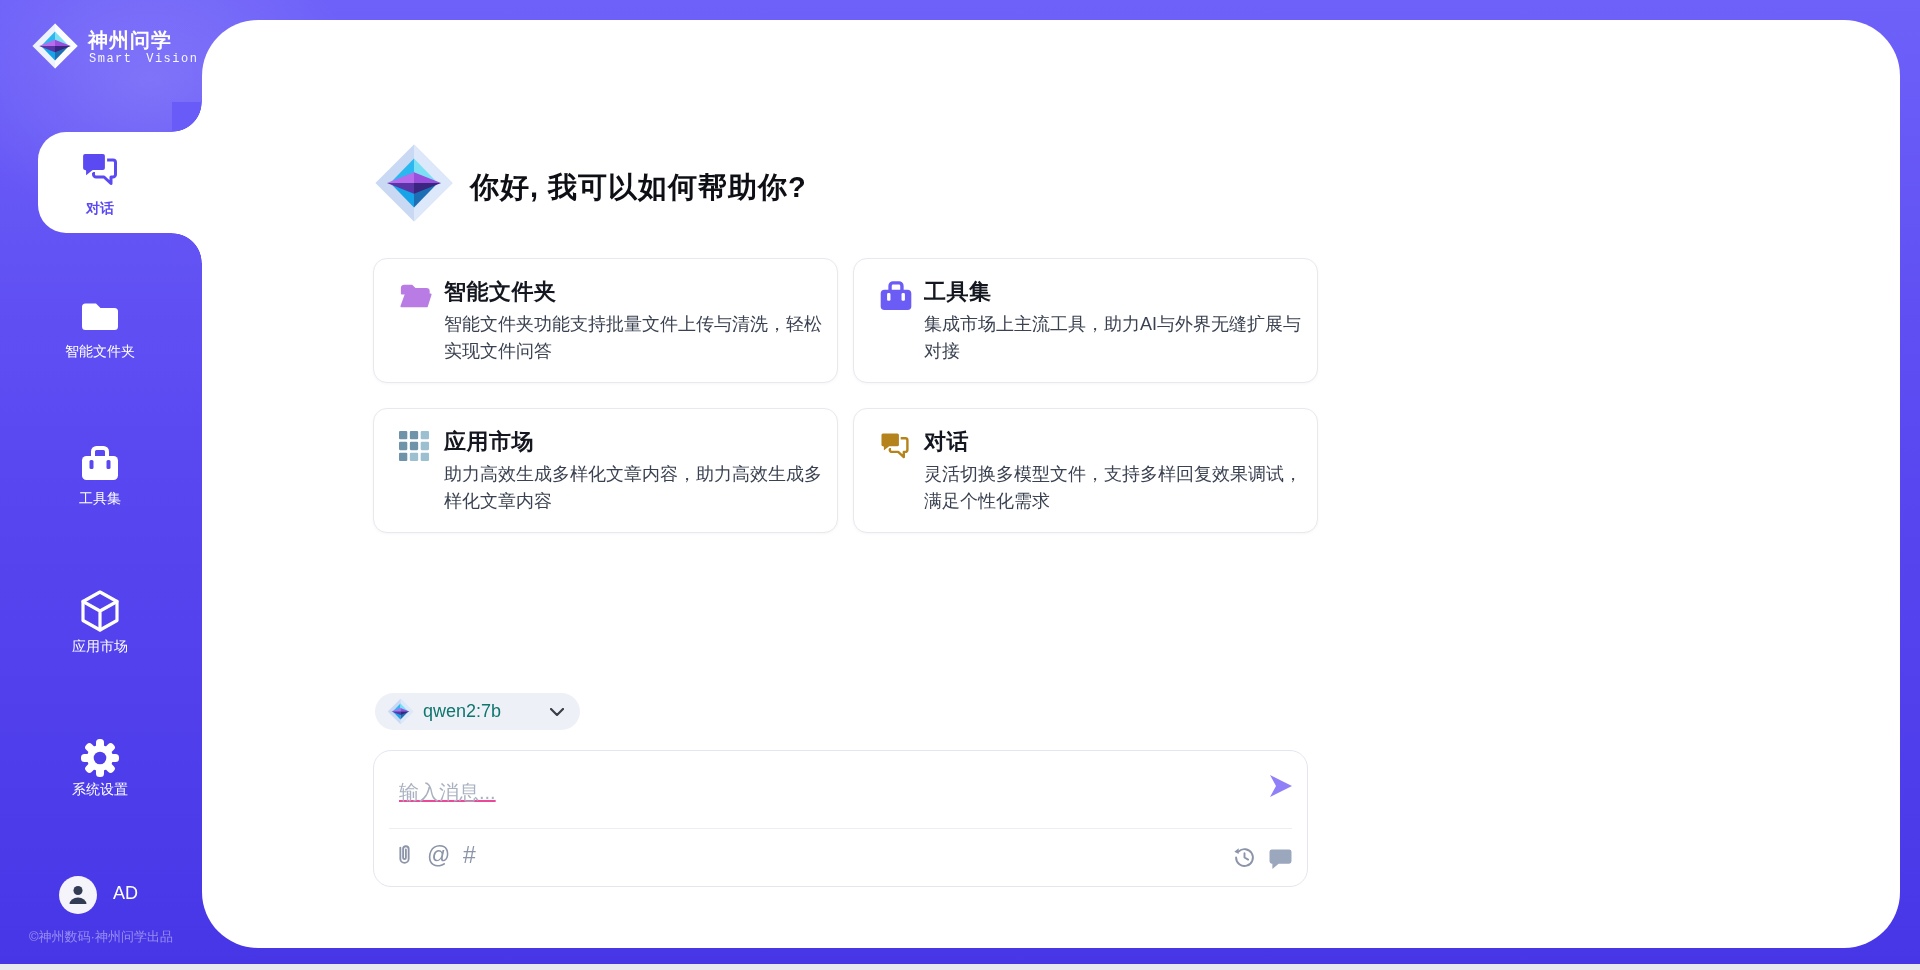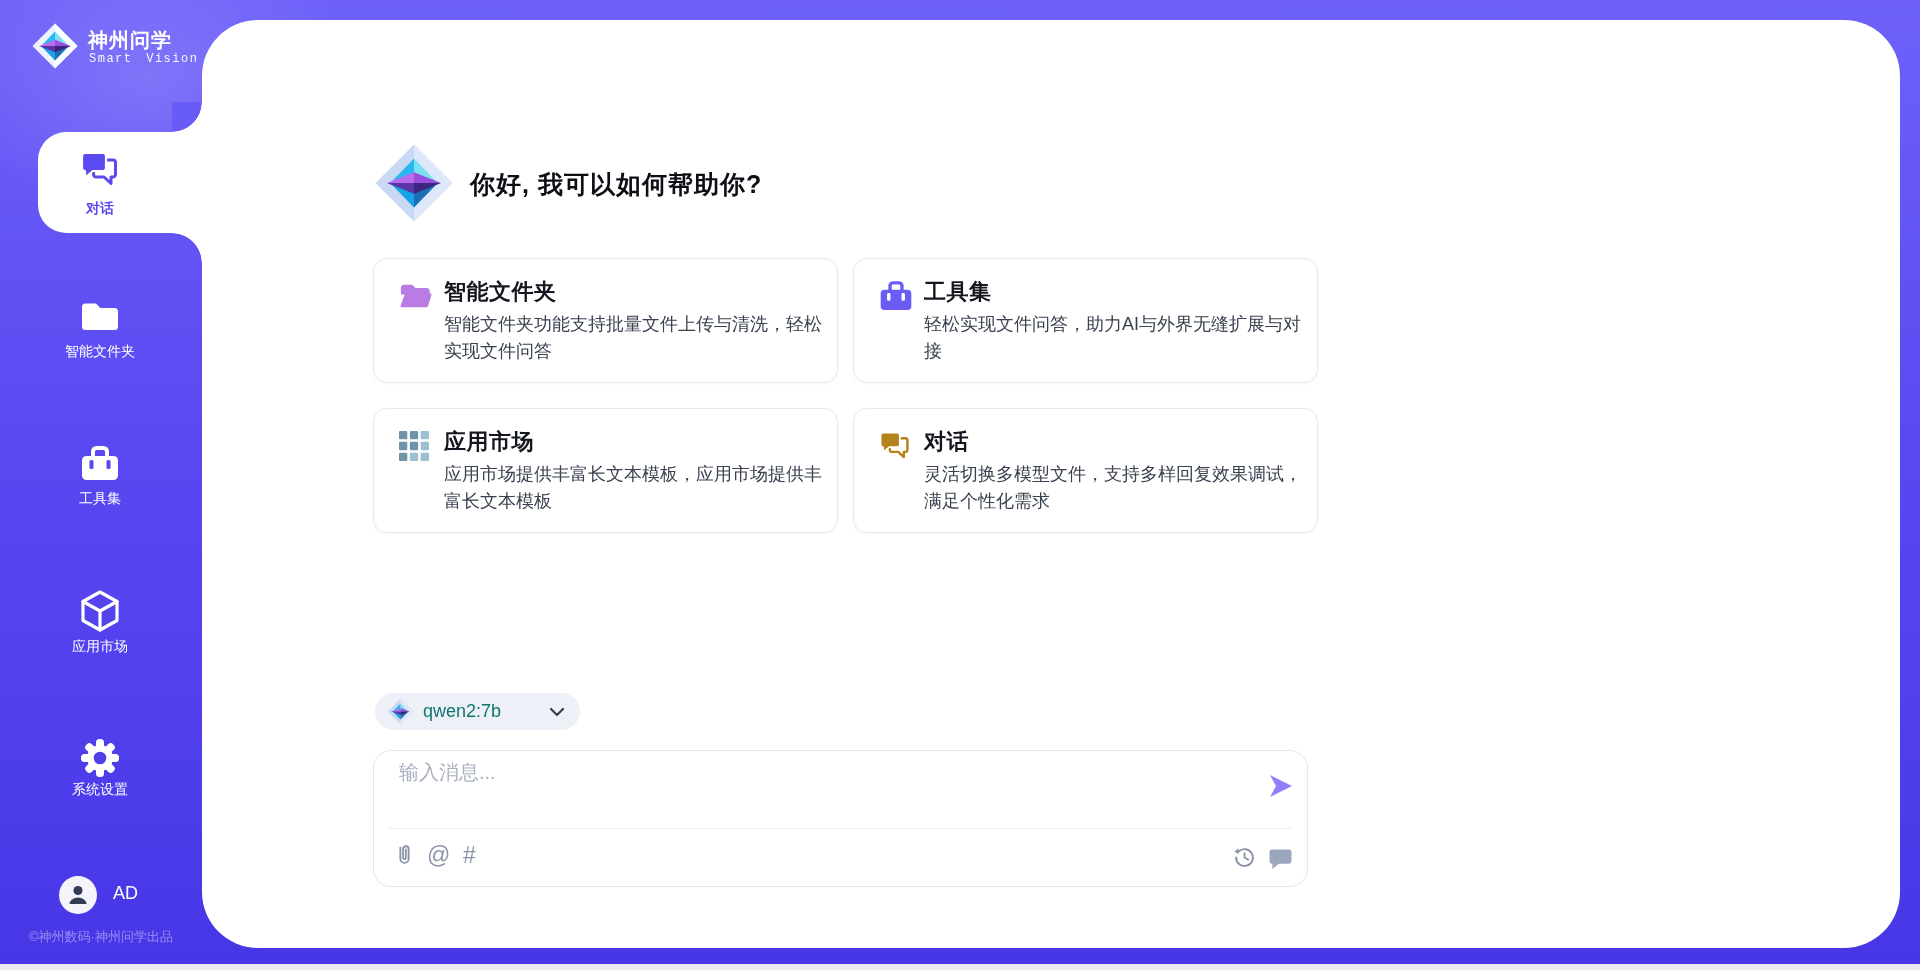--- a/index.html
+++ b/index.html
@@ -39,38 +39,38 @@
   .user-row { position:absolute; left:0; top:872px; width:202px; height:46px; z-index:5; cursor:pointer; }
   .avatar { position:absolute; left:59px; top:4px; width:38px; height:38px; border-radius:50%; background:#f6f4fb;
             display:flex; align-items:center; justify-content:center; }
   .user-name { position:absolute; left:113px; top:11px; font-size:18px; color:#fff; }
   .copyright { position:absolute; left:0; top:928px; width:202px; text-align:center; font-size:13px;
                color:rgba(255,255,255,.42); z-index:5; }
 
   
   .col { position:absolute; left:373px; top:0; width:945px; height:100%; z-index:4; }
   .greet-logo { position:absolute; left:0; top:142px; width:82px; height:82px; }
-  .greeting { position:absolute; left:97px; top:168px; font-size:25px; font-weight:700; color:#0d0f15; letter-spacing:1px; }
+  .greeting { position:absolute; left:97px; top:168px; font-size:29px; font-weight:700; color:#0d0f15; letter-spacing:1px; }
 
   .card { position:absolute; width:465px; height:125px; background:#fff; border:1px solid #e7e9ef; border-radius:14px;
           box-shadow:0 1px 3px rgba(16,24,40,.04); cursor:pointer; }
   .card-icon { position:absolute; left:25px; top:22px; width:36px; height:32px; }
   .card-title { position:absolute; left:70px; top:18px; font-size:22px; font-weight:700; color:#14171f; letter-spacing:.5px; }
   .card-desc { position:absolute; left:70px; top:52px; width:392px; font-size:18px; line-height:27px; color:#3a4150; }
 
   .model-pill { position:absolute; left:2px; top:693px; width:205px; height:37px; background:#edf0f6;
                 border-radius:19px; cursor:pointer; }
   .model-pill .pd { position:absolute; left:12px; top:5px; width:27px; height:27px; }
   .model-name { position:absolute; left:48px; top:0; line-height:37px; font-size:18px; color:#0f766e; }
   .model-chevron { position:absolute; right:16px; top:15px; }
 
   .input-box { position:absolute; left:0; top:750px; width:935px; height:137px; background:#fff;
                border:1.5px solid #e3e6ee; border-radius:18px; }
-  .input-box textarea { position:absolute; left:25px; top:8px; width:840px; height:58px; border:none; outline:none;
-               resize:none; font-family:inherit; font-size:20px; color:#ec4899; background:transparent; }
+  .input-box textarea { position:absolute; left:25px; top:28px; width:840px; height:58px; border:none; outline:none;
+               resize:none; font-family:inherit; font-size:20px; color:#ec4899; background:transparent;text-decoration:underline; }
   .input-box textarea::placeholder { color:#a9b0bf; }
   .send-btn { position:absolute; left:894px; top:22px; width:28px; height:28px; cursor:pointer; }
   .input-divider { position:absolute; left:15px; right:15px; top:77px; height:1px; background:#eceef4; }
   .tb { position:absolute; cursor:pointer; color:#8b94a8; }
   .tb.glyph { font-size:23px; line-height:24px; }
 
   svg { display:block; }
 </style>
 </head>
 <body>
@@ -207,21 +207,21 @@
     <div class="card" style="left:480px; top:258px;">
       <span class="card-icon">
         <svg viewBox="0 0 40 36" width="34" height="31">
           <rect x="13" y="2" width="14" height="12" rx="3.5" fill="none" stroke="#6a5cf5" stroke-width="4"></rect>
           <rect x="2" y="10" width="36" height="24" rx="4.5" fill="#6a5cf5"></rect>
           <rect x="9.5" y="14" width="4" height="9" rx="1.5" fill="#ffffff"></rect>
           <rect x="26.5" y="14" width="4" height="9" rx="1.5" fill="#ffffff"></rect>
         </svg>
       </span>
       <div class="card-title">工具集</div>
-      <div class="card-desc">轻松实现文件问答，助力AI与外界无缝扩展与对接</div>
+      <div class="card-desc">集成市场上主流工具，助力AI与外界无缝扩展与对接</div>
     </div>
 
     <div class="card" style="left:0; top:408px;">
       <span class="card-icon">
         <svg viewBox="0 0 34 34" width="30" height="30">
           <g fill="#6f93a9">
             <rect x="0" y="0" width="9.4" height="9.4" rx="1.2"></rect>
             <rect x="12.3" y="0" width="9.4" height="9.4" rx="1.2"></rect>
             <rect x="0" y="12.3" width="9.4" height="9.4" rx="1.2"></rect>
             <rect x="12.3" y="12.3" width="9.4" height="9.4" rx="1.2"></rect>
@@ -229,21 +229,21 @@
           </g>
           <g fill="#9cc0d0">
             <rect x="24.6" y="0" width="9.4" height="9.4" rx="1.2"></rect>
             <rect x="24.6" y="12.3" width="9.4" height="9.4" rx="1.2"></rect>
             <rect x="12.3" y="24.6" width="9.4" height="9.4" rx="1.2"></rect>
             <rect x="24.6" y="24.6" width="9.4" height="9.4" rx="1.2"></rect>
           </g>
         </svg>
       </span>
       <div class="card-title">应用市场</div>
-      <div class="card-desc">应用市场提供丰富长文本模板，应用市场提供丰富长文本模板</div>
+      <div class="card-desc">助力高效生成多样化文章内容，助力高效生成多样化文章内容</div>
     </div>
 
     <div class="card" style="left:480px; top:408px;">
       <span class="card-icon">
         <svg viewBox="0 0 40 36" width="32" height="29">
           <g stroke="#b5831c" stroke-width="3" fill="#ffffff" stroke-linejoin="round">
             <path d="M16 9 h17 a2.5 2.5 0 0 1 2.5 2.5 v12 a2.5 2.5 0 0 1 -2.5 2.5 h-2 v6.5 l-7-6.5 H16 a2.5 2.5 0 0 1 -2.5 -2.5 v-12 A2.5 2.5 0 0 1 16 9 z"></path>
           </g>
           <path fill="#b5831c" stroke="#ffffff" stroke-width="2.2" stroke-linejoin="round" d="M5 2 h18 a3 3 0 0 1 3 3 v12 a3 3 0 0 1 -3 3 H13 l-8 6.5 V20 a3 3 0 0 1 -3 -3 V5 a3 3 0 0 1 3 -3 z"></path>
         </svg>

